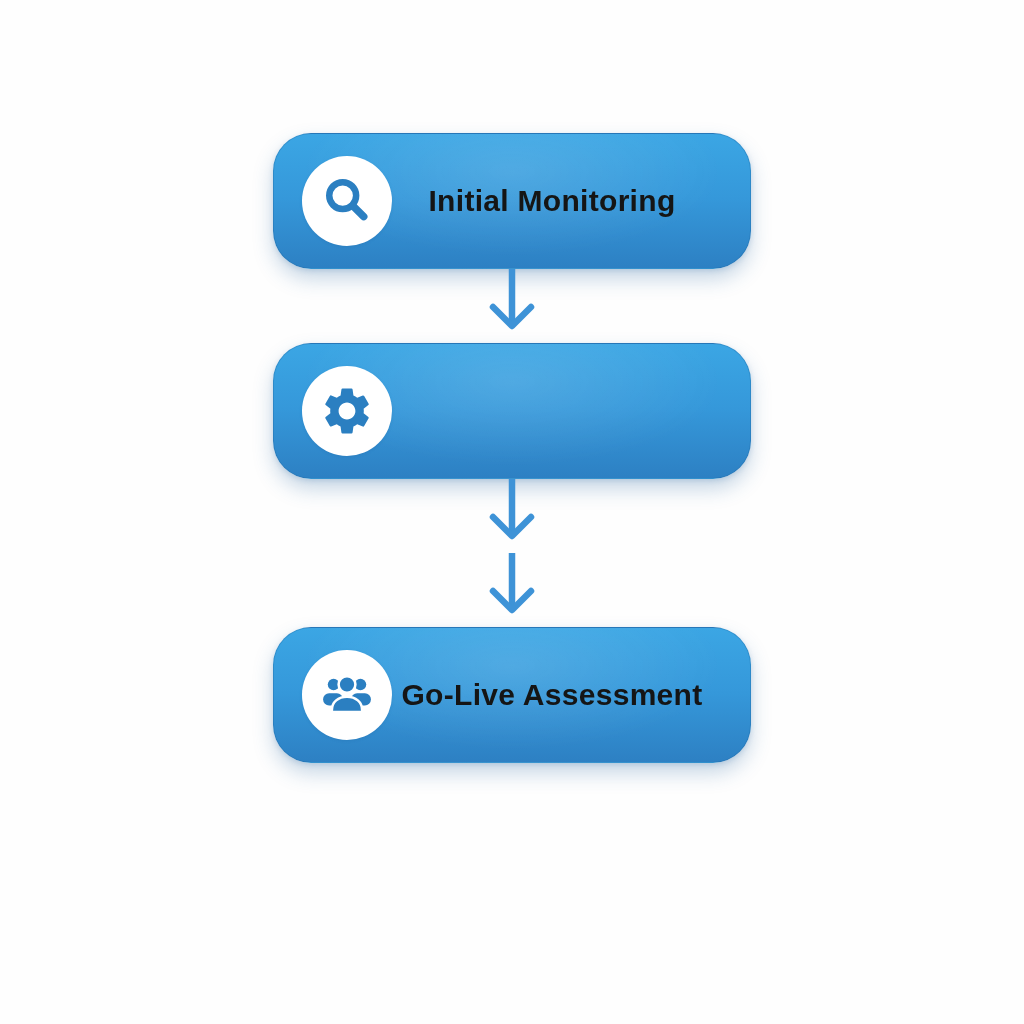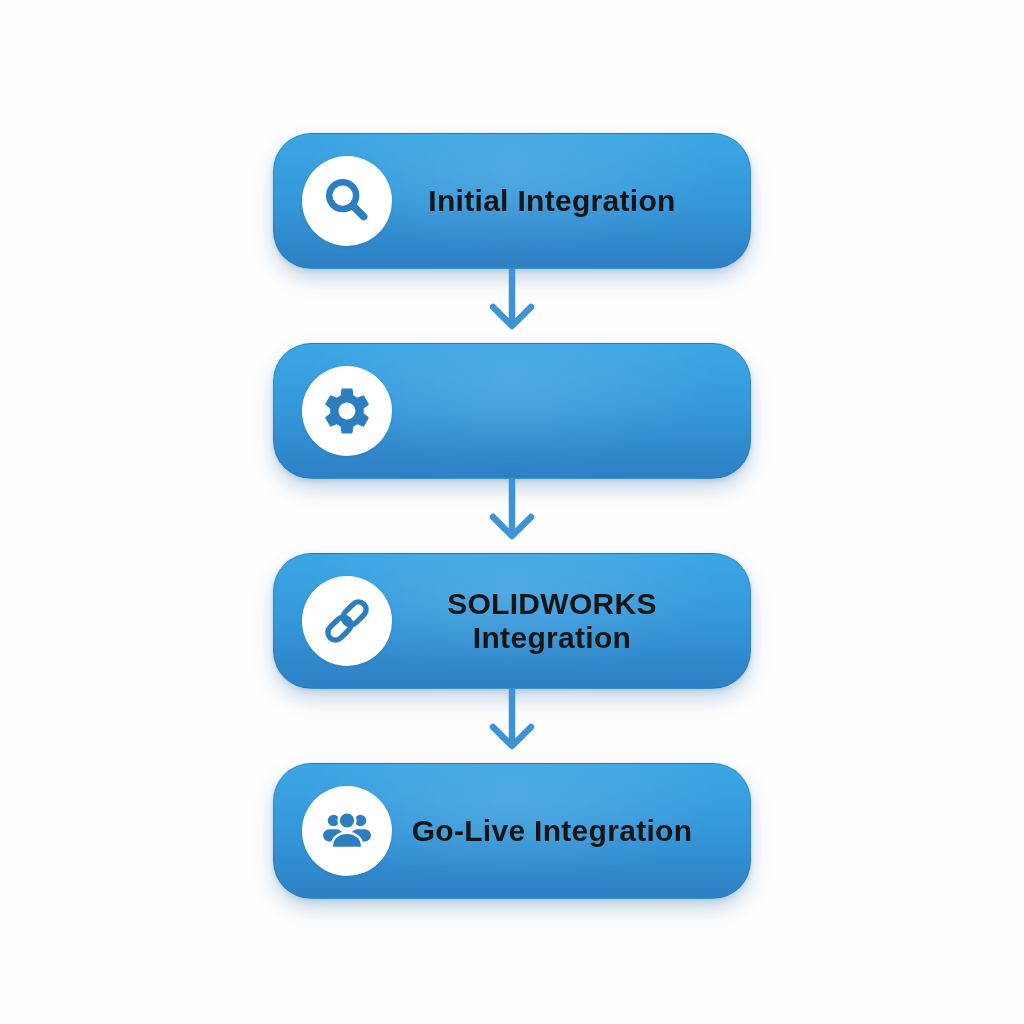--- a/index.html
+++ b/index.html
@@ -83,21 +83,21 @@
 
     <div class="step-box">
       <div class="icon-circle">
         <span>
           <svg viewBox="0 0 52 52" xmlns="http://www.w3.org/2000/svg">
             <circle cx="22" cy="21" r="12.5" fill="none" stroke="currentColor" stroke-width="6"></circle>
             <line x1="31.5" y1="30.5" x2="41.5" y2="40.5" stroke="currentColor" stroke-width="7" stroke-linecap="round"></line>
           </svg>
         </span>
       </div>
-      <div class="step-label">Initial Integration</div>
+      <div class="step-label">Initial Monitoring</div>
     </div>
 
     <div class="arrow-wrap">
       <span>
         <svg width="56" height="74" viewBox="0 0 56 74" xmlns="http://www.w3.org/2000/svg">
           <line x1="28" y1="0" x2="28" y2="54" stroke="currentColor" stroke-width="6.5"></line>
           <polyline points="9,38 28,57 47,38" fill="none" stroke="currentColor" stroke-width="6.5" stroke-linecap="round" stroke-linejoin="round"></polyline>
         </svg>
       </span>
     </div>
@@ -114,33 +114,20 @@
 
     <div class="arrow-wrap">
       <span>
         <svg width="56" height="74" viewBox="0 0 56 74" xmlns="http://www.w3.org/2000/svg">
           <line x1="28" y1="0" x2="28" y2="54" stroke="currentColor" stroke-width="6.5"></line>
           <polyline points="9,38 28,57 47,38" fill="none" stroke="currentColor" stroke-width="6.5" stroke-linecap="round" stroke-linejoin="round"></polyline>
         </svg>
       </span>
     </div>
 
-    <div class="step-box">
-      <div class="icon-circle">
-        <span>
-          <svg viewBox="0 0 48 48" xmlns="http://www.w3.org/2000/svg">
-            <g transform="rotate(-45 24 24)" fill="none" stroke="currentColor" stroke-width="4.6">
-              <rect x="3.5" y="17.5" width="22.5" height="13" rx="6.5"></rect>
-              <rect x="22" y="17.5" width="22.5" height="13" rx="6.5"></rect>
-            </g>
-          </svg>
-        </span>
-      </div>
-      <div class="step-label">SOLIDWORKS Integration</div>
-    </div>
 
     <div class="arrow-wrap">
       <span>
         <svg width="56" height="74" viewBox="0 0 56 74" xmlns="http://www.w3.org/2000/svg">
           <line x1="28" y1="0" x2="28" y2="54" stroke="currentColor" stroke-width="6.5"></line>
           <polyline points="9,38 28,57 47,38" fill="none" stroke="currentColor" stroke-width="6.5" stroke-linecap="round" stroke-linejoin="round"></polyline>
         </svg>
       </span>
     </div>
 
@@ -152,17 +139,17 @@
               <circle cx="12.5" cy="15" r="5"></circle>
               <circle cx="35.5" cy="15" r="5"></circle>
               <rect x="3.5" y="22.5" width="17" height="10.5" rx="5.2"></rect>
               <rect x="27.5" y="22.5" width="17" height="10.5" rx="5.2"></rect>
               <path d="M11 38.5 v-1.5 c0-7 5.6-11.5 13-11.5 s13 4.5 13 11.5 v1.5 z" stroke="#ffffff" stroke-width="2.2"></path>
               <circle cx="24" cy="15" r="7.2" stroke="#ffffff" stroke-width="2.2"></circle>
             </g>
           </svg>
         </span>
       </div>
-      <div class="step-label">Go-Live Integration</div>
+      <div class="step-label">Go-Live Assessment</div>
     </div>
 
   </div>
 </div>
 
 </body></html>

